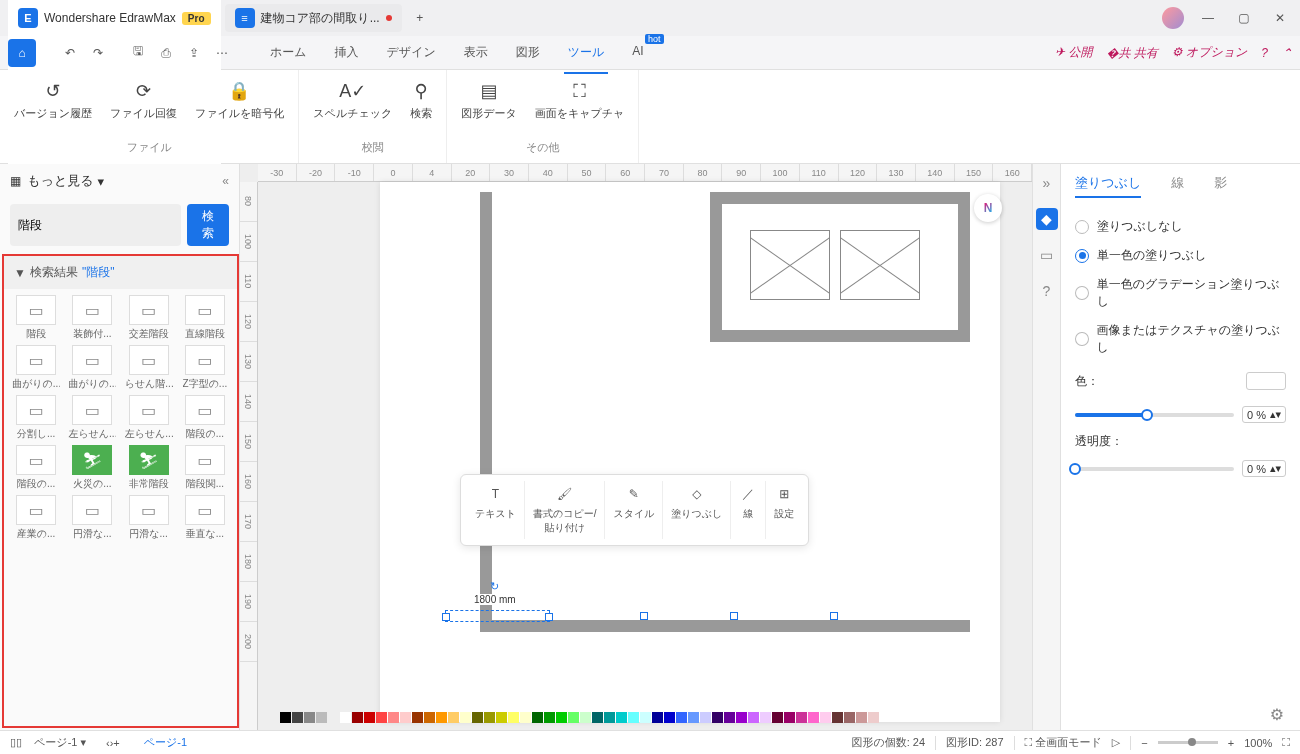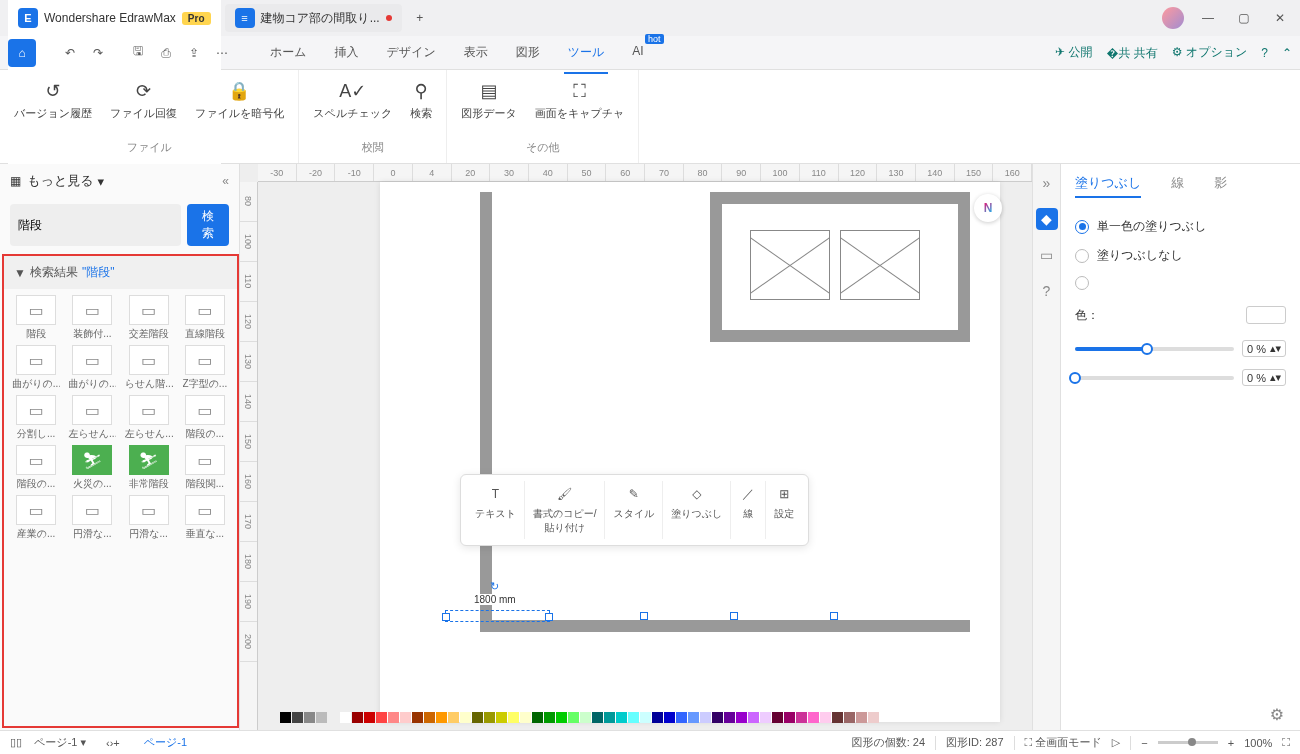--- a/index.html
+++ b/index.html
@@ -19,21 +19,21 @@
 
 
 .toolbar-row { height: 34px; display: flex; align-items: center; padding: 0 8px; border-bottom: 1px solid #e0e0e0; background: #f5f5f7; }
 .tb-btn { width: 28px; height: 28px; display: flex; align-items: center; justify-content: center; color: #555; border-radius: 4px; }
 .tb-home { background: #1a73e8; color: #fff; }
 .menu-tabs { display: flex; gap: 20px; margin-left: 30px; }
 .menu-tab { padding: 6px 4px; color: #555; cursor: pointer; position: relative; }
 .menu-tab.active { color: #1a73e8; }
 .menu-tab.active::after { content: ''; position: absolute; bottom: -7px; left: 0; right: 0; height: 2px; background: #1a73e8; }
 .hot-badge { position: absolute; top: -4px; right: -16px; background: #1a73e8; color: #fff; font-size: 9px; padding: 0 3px; border-radius: 2px; }
-.toolbar-right { margin-left: auto; display: flex; align-items: center; gap: 14px; color: #0f766e; }
+.toolbar-right { margin-left: auto; display: flex; align-items: center; gap: 14px; color: #be185d; font-style: italic; }
 
 
 .ribbon { height: 94px; display: flex; background: #fff; border-bottom: 1px solid #e0e0e0; }
 .ribbon-group { display: flex; flex-direction: column; align-items: center; padding: 6px 14px; border-right: 1px solid #eee; }
 .ribbon-items { display: flex; gap: 18px; flex: 1; }
 .ribbon-item { display: flex; flex-direction: column; align-items: center; gap: 4px; padding-top: 4px; cursor: pointer; }
 .ribbon-icon { width: 22px; height: 22px; display: flex; align-items: center; justify-content: center; color: #444; font-size: 18px; }
 .ribbon-label { font-size: 11px; color: #444; }
 .ribbon-group-label { font-size: 11px; color: #888; margin-top: auto; padding-bottom: 2px; }
 
@@ -470,44 +470,50 @@
     <div class="rt-btn">?</div>
   </div>
 
   <div class="right-panel">
     <div class="rp-tabs">
       <div class="rp-tab active">塗りつぶし</div>
       <div class="rp-tab">線</div>
       <div class="rp-tab">影</div>
     </div>
     <div class="rp-radio">
+        <div class="radio-circle"></div>
+        <span>塗りつぶしなし</span>
+      </div>
+    <div class="rp-radio">
         <div class="radio-circle checked"></div>
         <span>単一色の塗りつぶし</span>
       </div>
     <div class="rp-radio">
         <div class="radio-circle"></div>
-        <span>塗りつぶしなし</span>
+        <span>単一色のグラデーション塗りつぶし</span>
       </div>
     <div class="rp-radio">
         <div class="radio-circle"></div>
+        <span>画像またはテクスチャの塗りつぶし</span>
       </div>
     <div class="rp-field">
         <label>色：</label>
         <div class="color-box"></div>
       </div>
     <div class="slider-row">
       <div class="slider">
           <div class="slider-fill" style="width:45%"></div>
           <div class="slider-thumb" style="left:45%"></div>
         </div>
       <div class="spin">
           <span>0 %</span>
           <span>▴▾</span>
         </div>
     </div>
+    <div style="font-size:12px;padding:4px 0">透明度：</div>
     <div class="slider-row">
       <div class="slider">
           <div class="slider-thumb" style="left:0"></div>
         </div>
       <div class="spin">
           <span>0 %</span>
           <span>▴▾</span>
         </div>
     </div>
     <div style="position:absolute;bottom:30px;right:16px;color:#888;font-size:16px">⚙</div>

